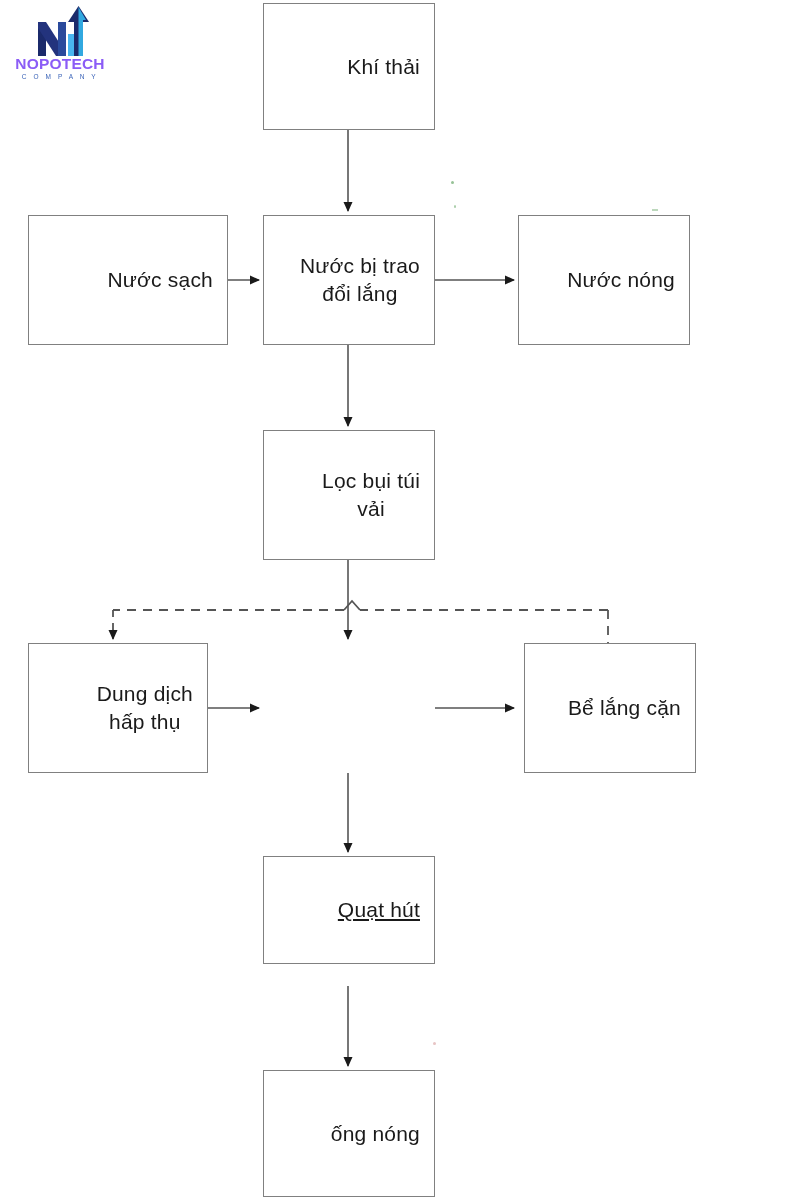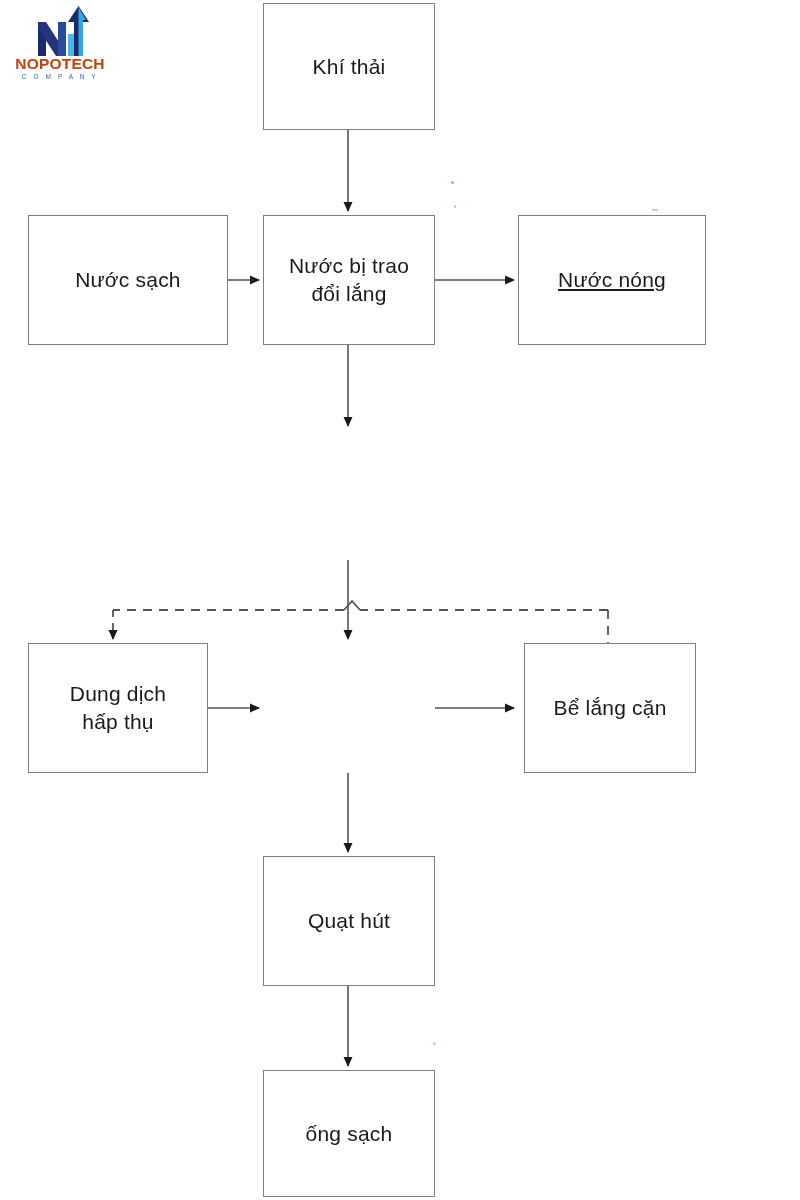--- a/index.html
+++ b/index.html
@@ -31,21 +31,21 @@
   .logo-word {
     position: absolute;
     left: 0;
     top: 50px;
     width: 96px;
     text-align: center;
     font-family: "Liberation Sans", sans-serif;
     font-weight: bold;
     font-size: 15.5px;
     letter-spacing: 0.2px;
-    color: #c2410c;
+    color: #8b5cf6;
     line-height: 1;
   }
   .logo-sub {
     position: absolute;
     left: 0;
     top: 68px;
     width: 96px;
     text-align: center;
     font-family: "Liberation Sans", sans-serif;
     font-size: 6.5px;
@@ -54,28 +54,28 @@
     line-height: 1;
   }
   
   .node {
     position: absolute;
     box-sizing: border-box;
     border: 1.6px solid #808080;
     background: #ffffff;
     display: flex;
     align-items: center;
-    justify-content: center;
+    justify-content: flex-end;
     text-align: center;
     color: #1a1a1a;
     font-family: "Liberation Sans", sans-serif;
     font-size: 21px;
     line-height: 1.32;
     letter-spacing: 0.2px;
-    padding: 4px 6px;
+    padding: 4px 14px;
   }
   .node span { display: block; }
   
   #wires {
     position: absolute;
     left: 0;
     top: 0;
     width: 800px;
     height: 1200px;
     pointer-events: none;
@@ -158,43 +158,49 @@
     <span>Nước sạch</span>
   </div>
 
   <div class="node" style="left:263px; top:215px; width:172px; height:130px;">
     <span>
       <span>Nước bị trao</span>
       <span>đổi lắng</span>
     </span>
   </div>
 
-  <div class="node" style="left:518px; top:215px; width:188px; height:130px;text-decoration:underline;">
+  <div class="node" style="left:518px; top:215px; width:172px; height:130px;">
     <span>Nước nóng</span>
   </div>
 
+  <div class="node" style="left:263px; top:430px; width:172px; height:130px;">
+    <span>
+      <span>Lọc bụi túi</span>
+      <span>vải</span>
+    </span>
+  </div>
 
   <div class="node" style="left:28px; top:643px; width:180px; height:130px;">
     <span>
       <span>Dung dịch</span>
       <span>hấp thụ</span>
     </span>
   </div>
 
 
   <div class="node" style="left:518px; top:643px; width:172px; height:130px;margin-left:6px;">
     <span>Bể lắng cặn</span>
   </div>
 
-  <div class="node" style="left:263px; top:856px; width:172px; height:130px;">
+  <div class="node" style="left:263px; top:856px; width:172px; height:108px;text-decoration:underline;">
     <span>Quạt hút</span>
   </div>
 
   <div class="node" style="left:263px; top:1070px; width:172px; height:127px;">
-    <span>ống sạch</span>
+    <span>ống nóng</span>
   </div>
 
   <div class="speckle" style="left:451px; top:181px; width:3px; height:3px; background:#3f8f3f; opacity:.55;"></div>
   <div class="speckle" style="left:454px; top:205px; width:2px; height:3px; background:#4f9a4f; opacity:.5;"></div>
   <div class="speckle" style="left:652px; top:209px; width:6px; height:2px; background:#6aa86a; opacity:.45; border-radius:0;"></div>
   <div class="speckle" style="left:433px; top:1042px; width:3px; height:3px; background:#d08a8a; opacity:.5;"></div>
 
 </div>
 
 </body></html>

